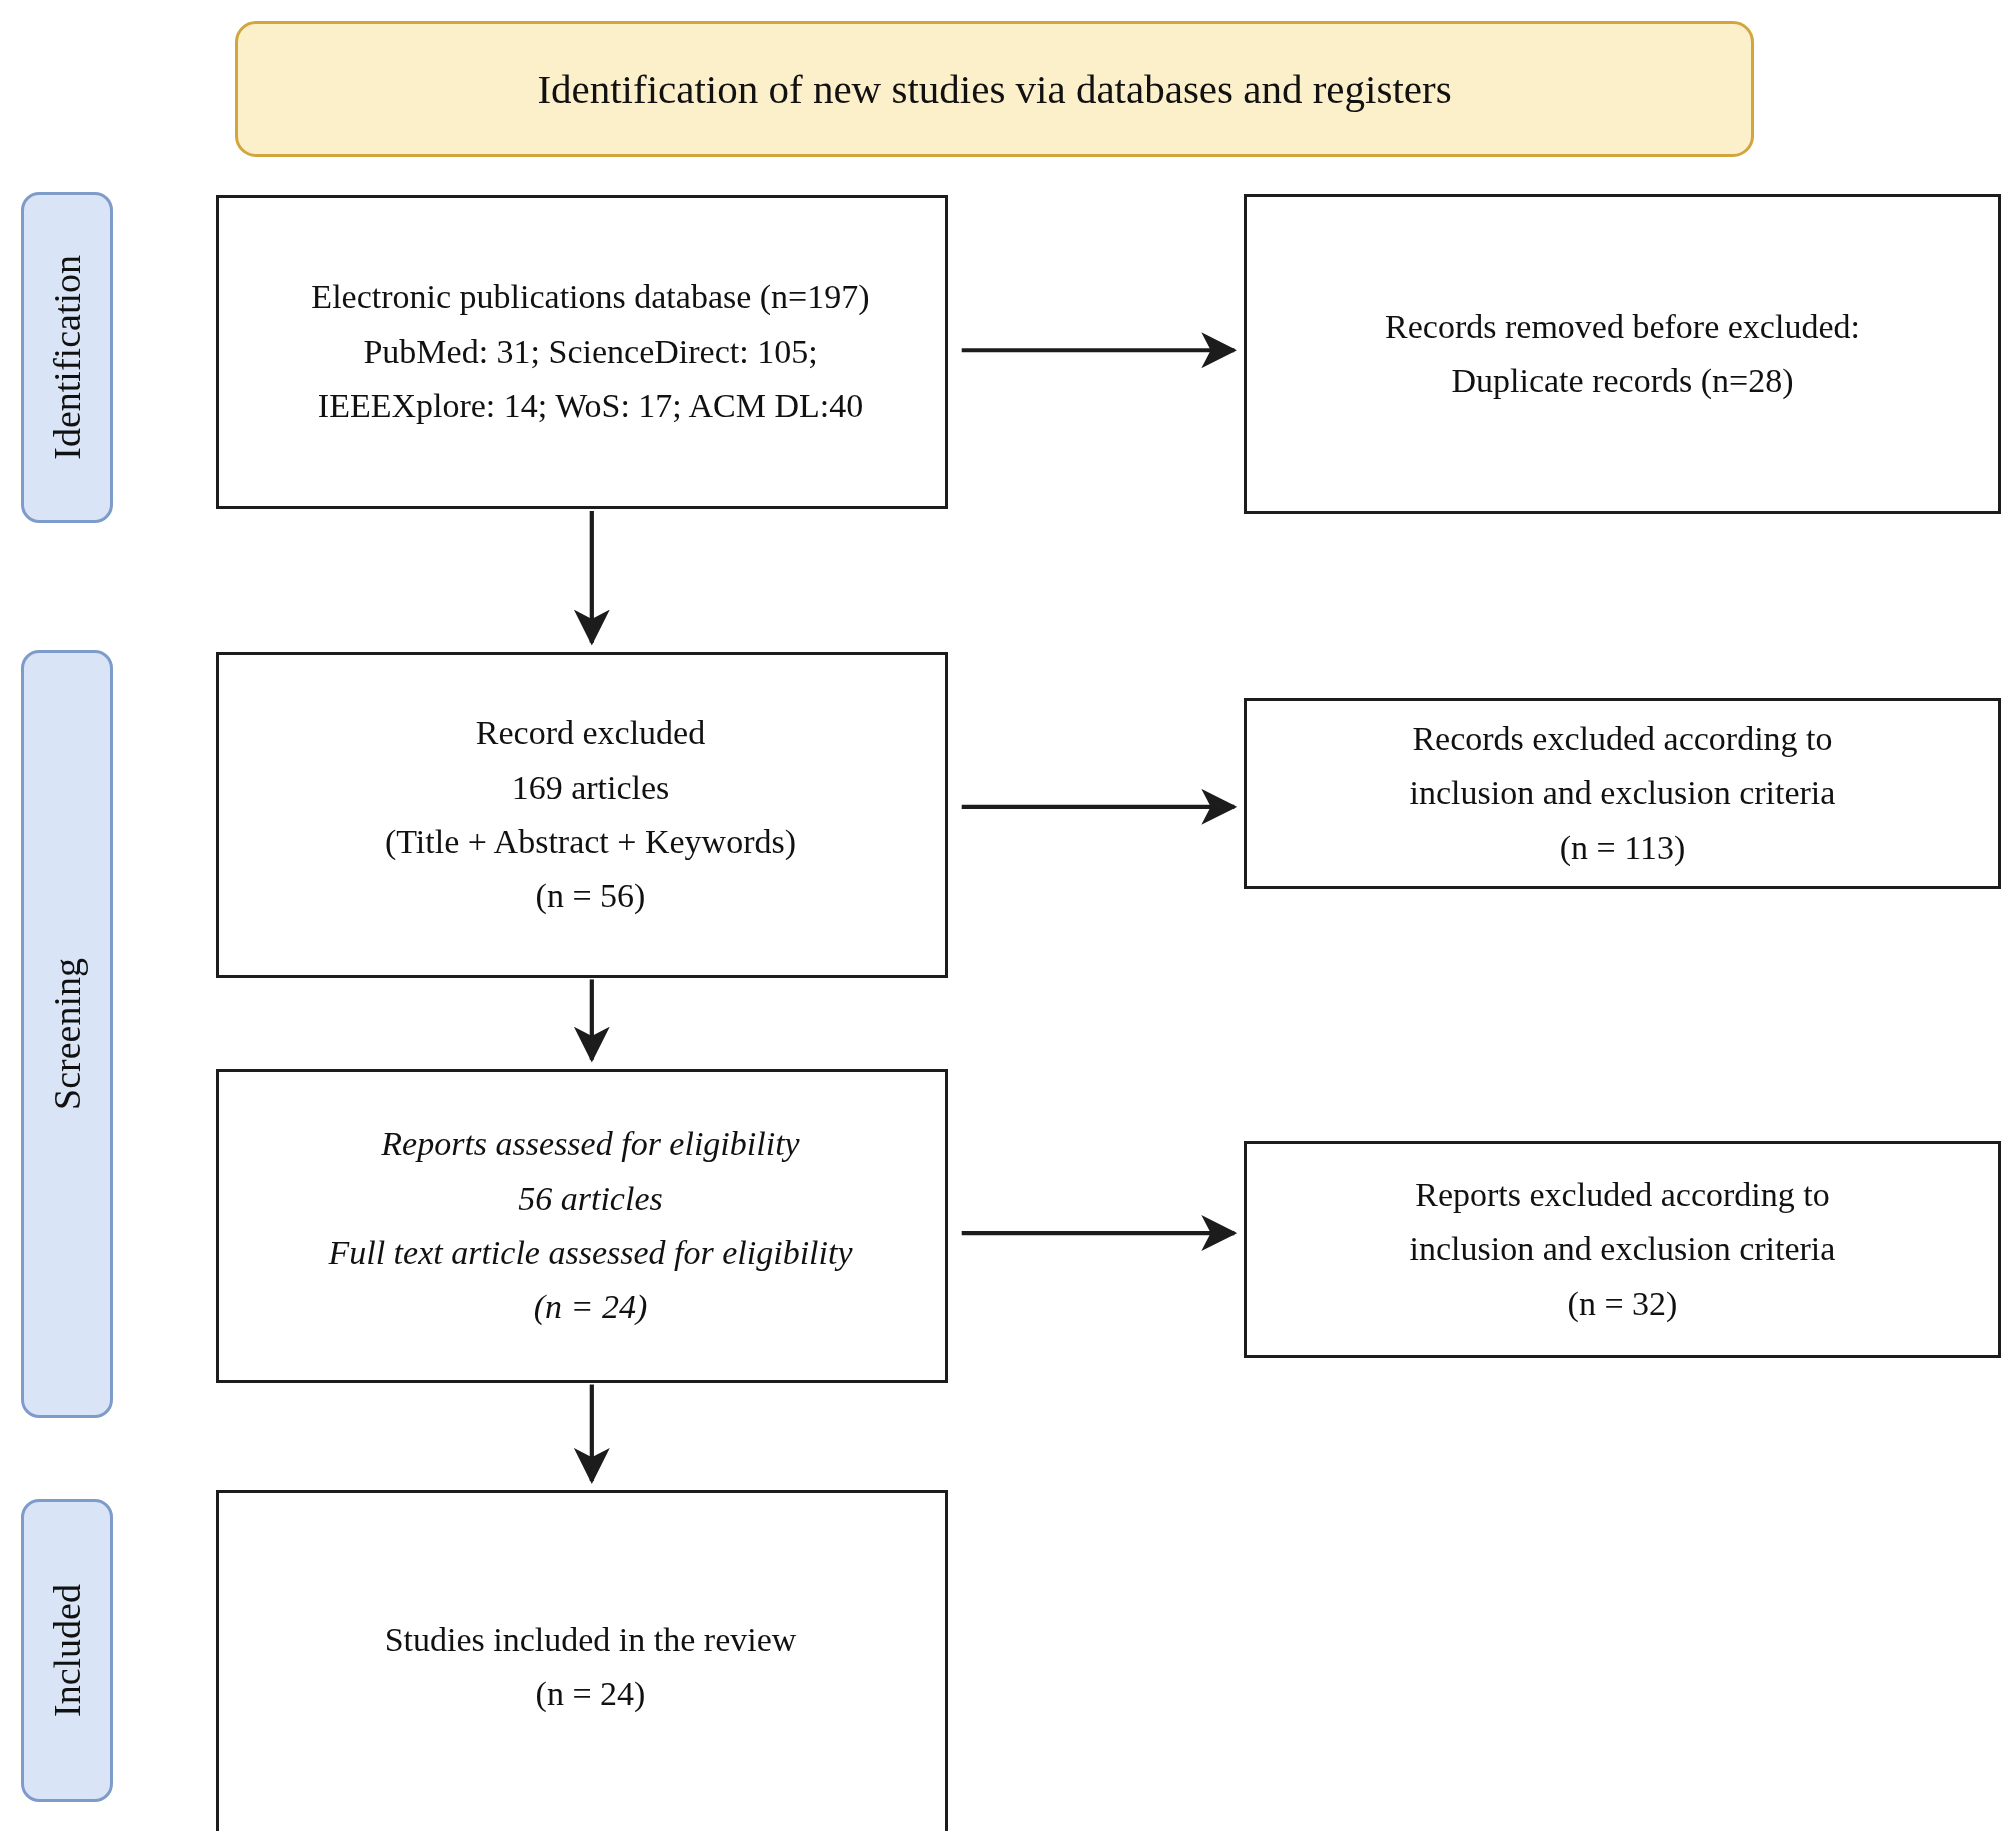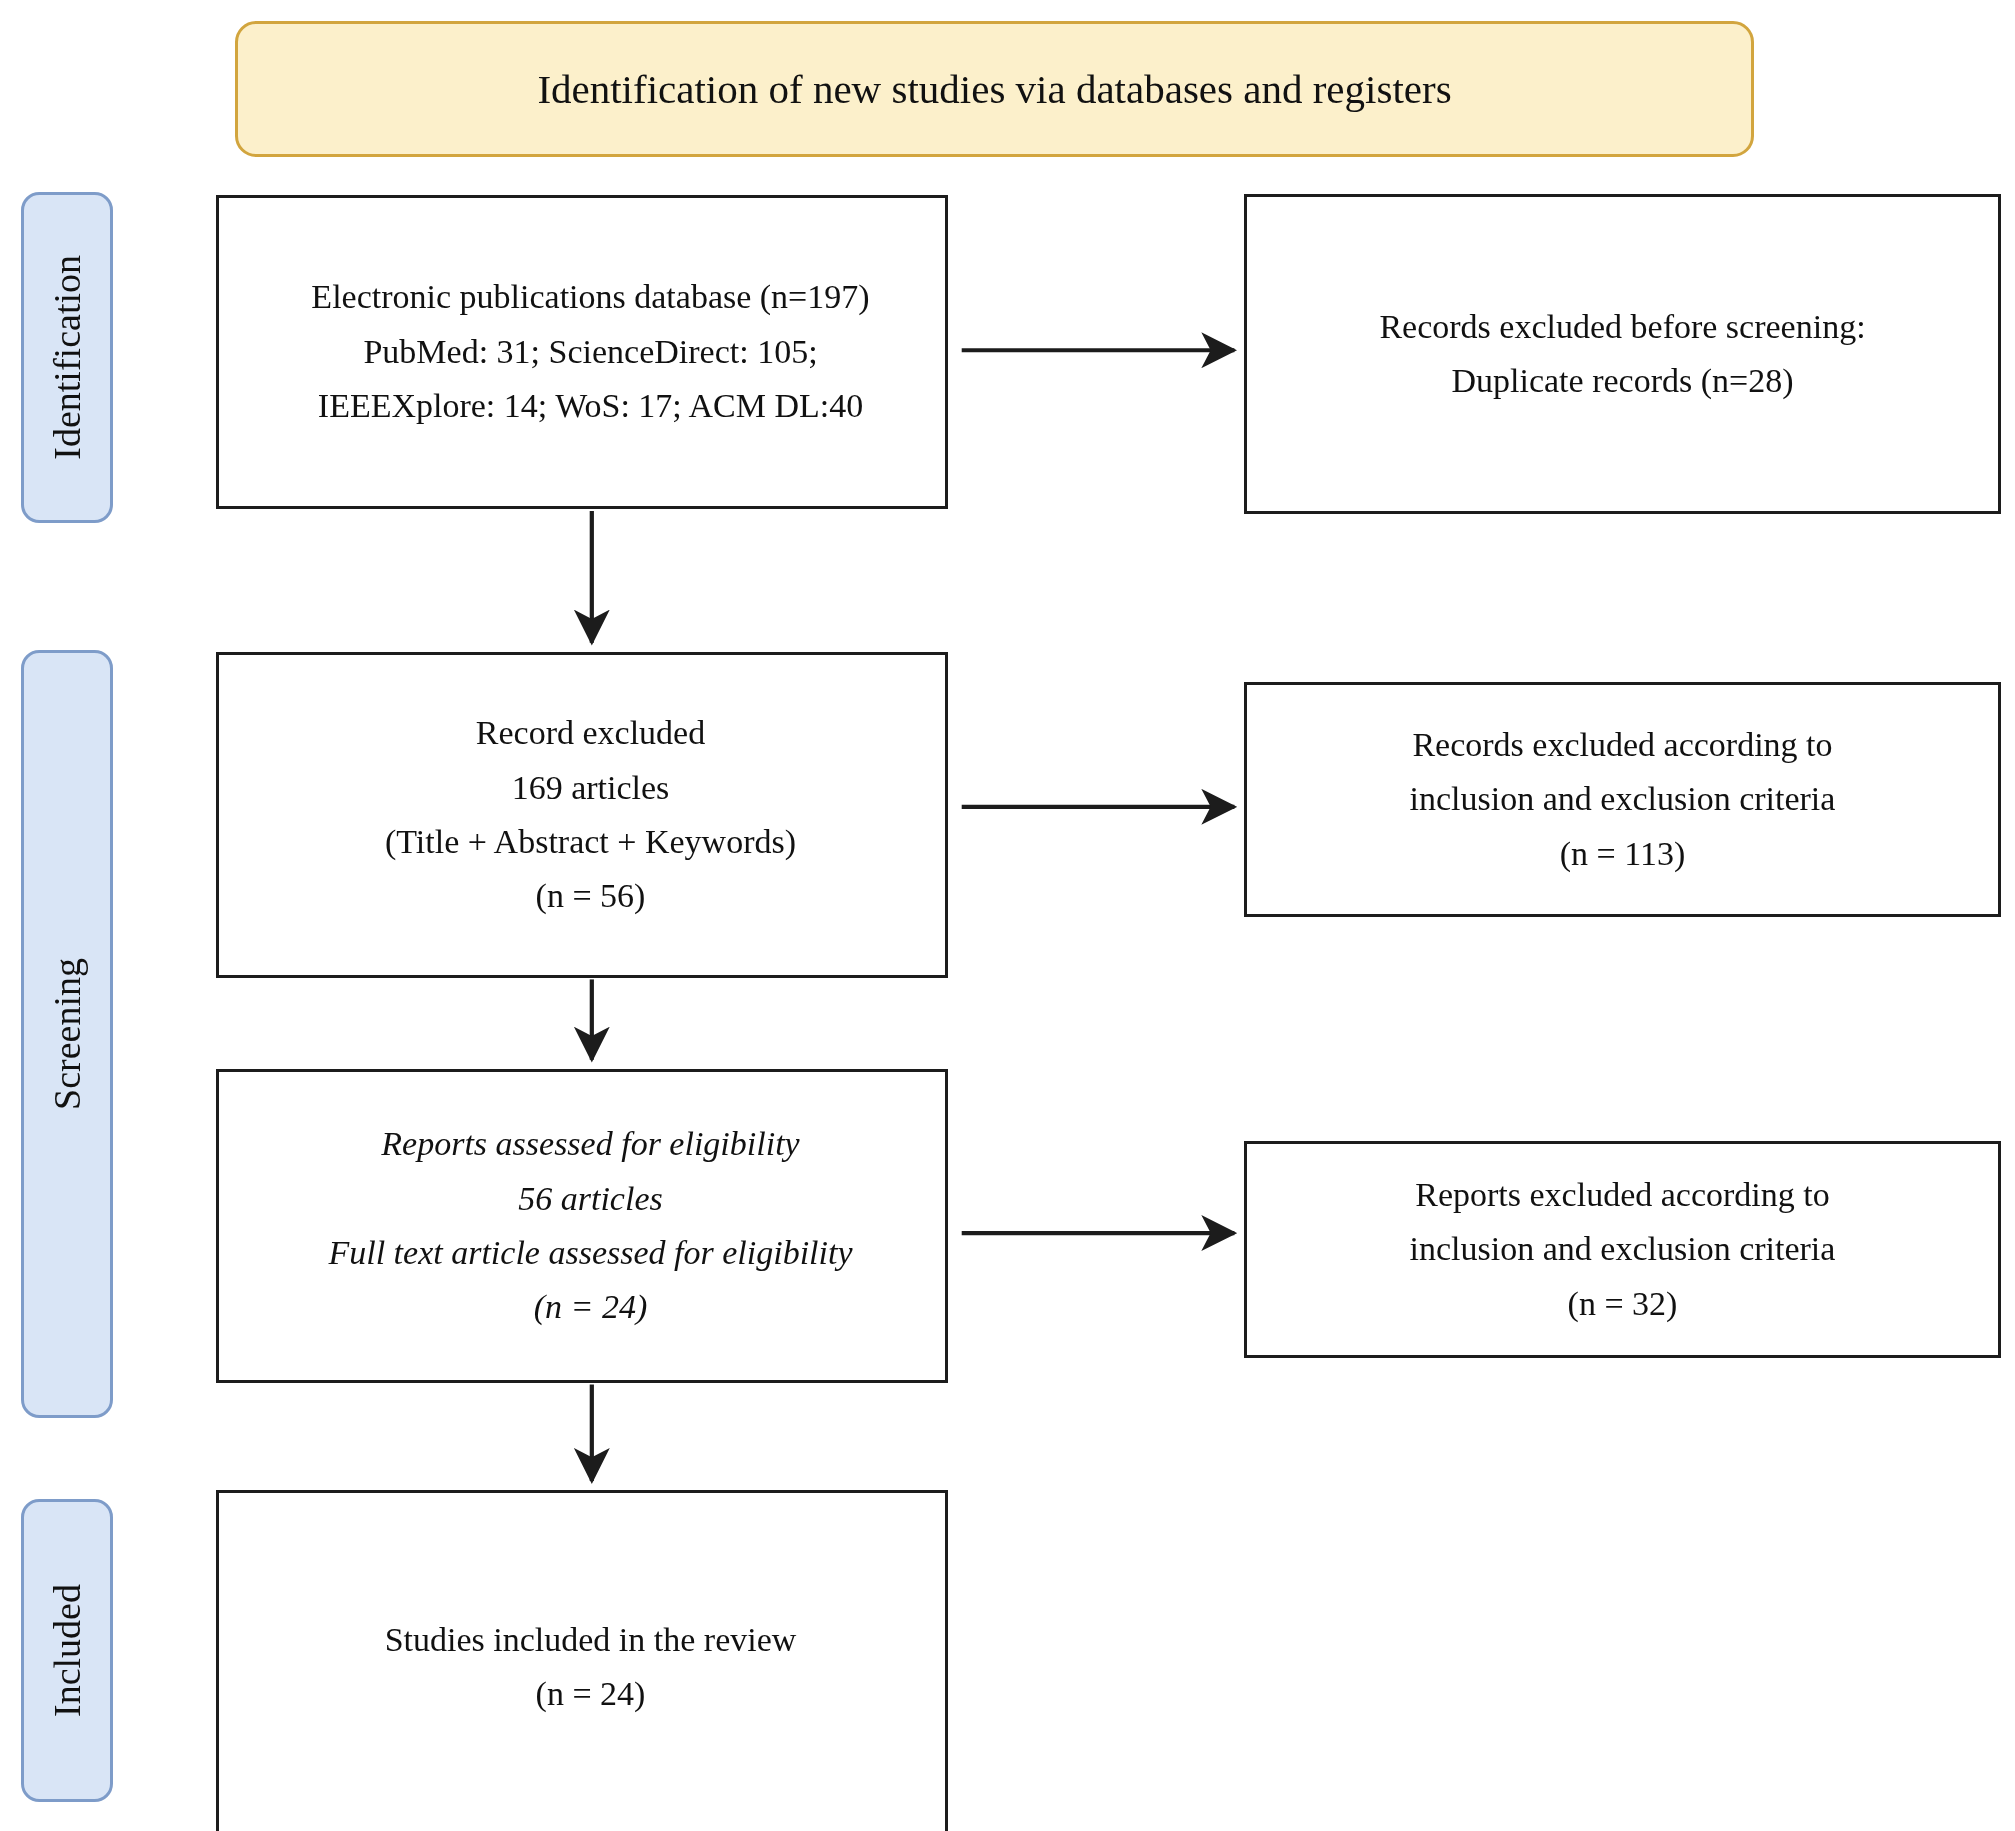--- a/index.html
+++ b/index.html
@@ -51,21 +51,21 @@
     text-align:center;
     font-size:34px;line-height:1.6;
   }
   .col-left{left:216px;width:732px;padding-left:17px;}
   .col-right{left:1244px;width:757px;}
   #box-database-search{top:195px;height:314px;}
   #box-records-screened{top:652px;height:326px;}
   #box-reports-assessed{top:1069px;height:314px;font-style:italic;}
   #box-studies-included{top:1490px;height:354px;text-align:center;}
   #box-records-removed{top:194px;height:320px;}
-  #box-records-excluded{top:682px;height:235px;}
+  #box-records-excluded{top:698px;height:191px;}
   #box-reports-excluded{top:1141px;height:217px;}
   svg.arrows{
     position:absolute;left:0;top:0;width:2015px;height:1832px;
     pointer-events:none;
   }
   svg.arrows line{stroke:var(--arrow);stroke-width:6;}
 </style>
 </head>
 <body>
 
@@ -83,21 +83,21 @@
   <span>Included</span>
 </div>
 
 <div class="flowbox col-left" id="box-database-search">
   <div>Electronic publications database (n=197)</div>
   <div>PubMed: 31; ScienceDirect: 105;</div>
   <div>IEEEXplore: 14; WoS: 17; ACM DL:40</div>
 </div>
 
 <div class="flowbox col-right" id="box-records-removed">
-  <div>Records excluded before screening:</div>
+  <div>Records removed before excluded:</div>
   <div>Duplicate records (n=28)</div>
 </div>
 
 <div class="flowbox col-left" id="box-records-screened">
   <div>Record excluded</div>
   <div>169 articles</div>
   <div>(Title + Abstract + Keywords)</div>
   <div>(n = 56)</div>
 </div>
 

